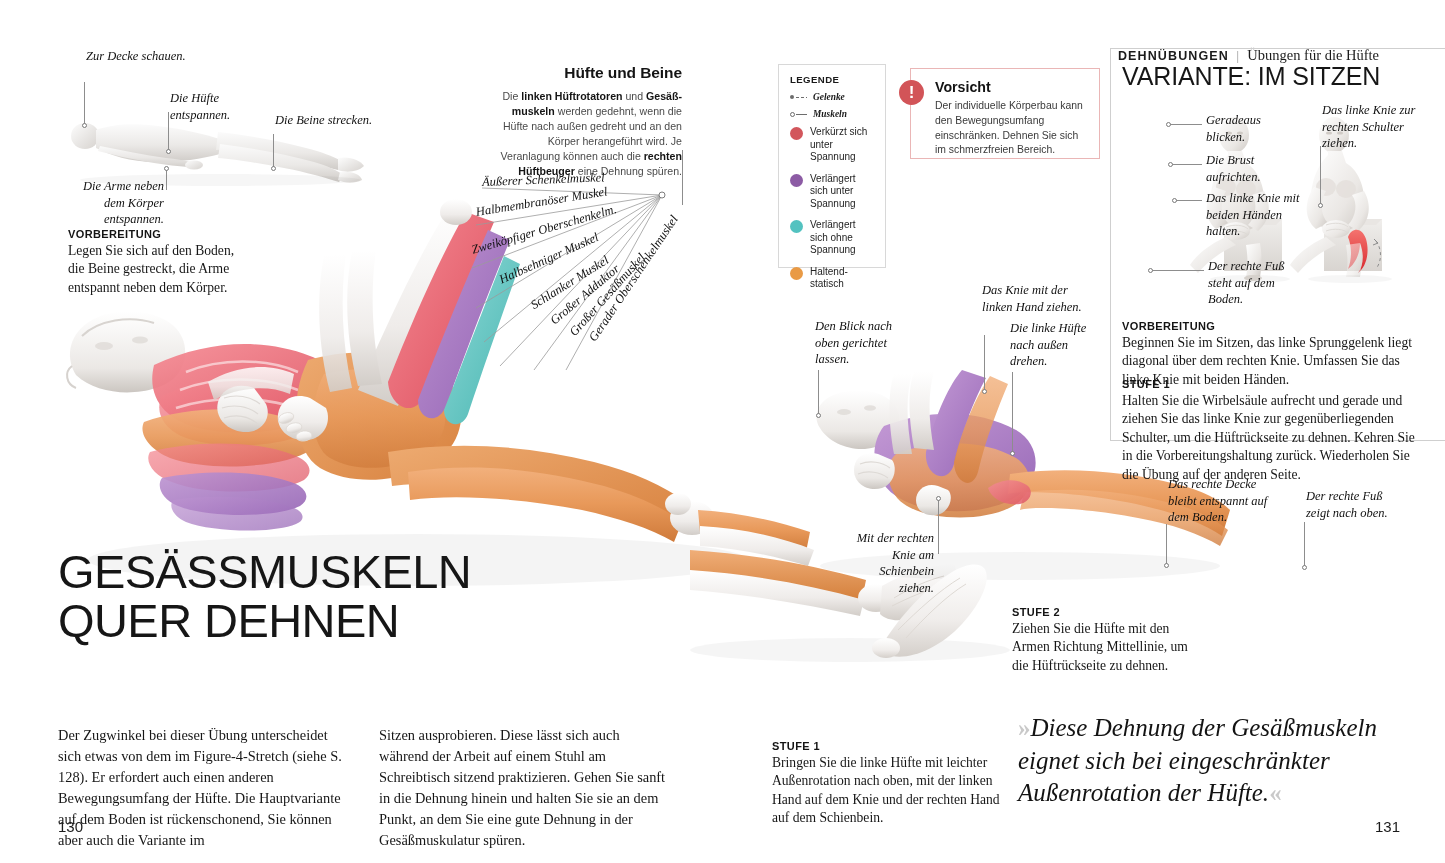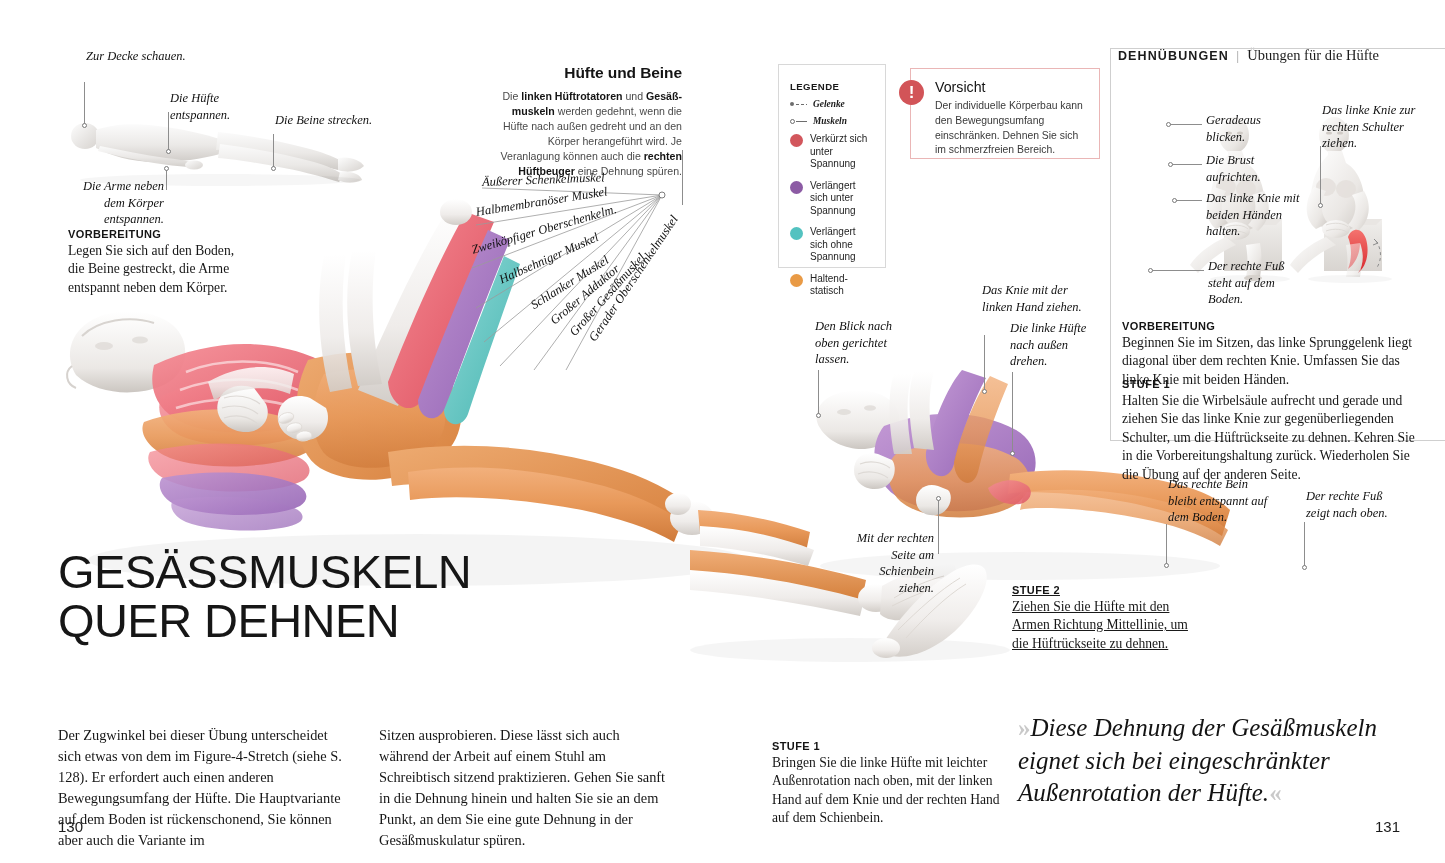--- a/index.html
+++ b/index.html
@@ -71,21 +71,21 @@
     font-family:"Liberation Sans",sans-serif;
     font-size:15px;color:#1b1b1b;
   }
   .folio.left{left:58px;top:818px;}
   .folio.right{left:1375px;top:818px;}
 
   
   .legendbox{
     left:778px;top:64px;width:108px;height:204px;
     border:1px solid #d8d8d8;background:#fff;
-    padding:16px 10px 0 11px;box-sizing:border-box;
+    padding:9px 10px 0 11px;box-sizing:border-box;
   }
   .legend-title{
     font-size:9.6px;font-weight:700;letter-spacing:.045em;color:#1a1a1a;
     margin-bottom:7px;
   }
   .legend-sym{display:flex;align-items:center;gap:6px;margin-bottom:7px;}
   .legend-sym .sym{width:17px;height:9px;position:relative;flex:0 0 17px;}
   .legend-sym .sym i{position:absolute;}
   .jt-dot{width:4px;height:4px;border-radius:50%;background:#6d6d6d;left:0;top:2.5px;}
   .jt-dash{left:6px;top:4px;width:11px;height:1px;
@@ -107,21 +107,21 @@
   .vorsicht{
     left:910px;top:68px;width:190px;height:91px;
     border:1px solid #eab6b6;background:#fff;box-sizing:border-box;
   }
   .vorsicht .vicon{
     position:absolute;left:-12px;top:11px;width:25px;height:25px;border-radius:50%;
     background:#d25458;color:#fff;font-weight:700;font-size:17px;
     display:flex;align-items:center;justify-content:center;line-height:1;
   }
   .vorsicht .vtitle{
-    position:absolute;left:24px;top:10px;font-size:14.2px;font-weight:400;color:#131313;
+    position:absolute;left:24px;top:10px;font-size:14.2px;font-weight:700;color:#131313;
   }
   .vorsicht .vbody{
     position:absolute;left:24px;top:30px;width:152px;
     font-size:10.4px;line-height:1.42;color:#3a3a3a;
   }
 
   
   .blk-head{
     font-size:11px;font-weight:700;letter-spacing:.035em;color:#141414;
     margin-bottom:2px;
@@ -550,46 +550,47 @@
   <div class="dot" style="left:816px;top:413px;"></div>
 
   <div class="abs callout" style="left:982px;top:282px;width:105px;">Das Knie mit der linken Hand ziehen.</div>
   <div class="leader" style="left:984px;top:335px;width:1px;height:55px;"></div>
   <div class="dot" style="left:982px;top:389px;"></div>
 
   <div class="abs callout" style="left:1010px;top:320px;width:88px;">Die linke Hüfte nach außen drehen.</div>
   <div class="leader" style="left:1012px;top:372px;width:1px;height:80px;"></div>
   <div class="dot" style="left:1010px;top:451px;"></div>
 
-  <div class="abs callout" style="left:846px;top:530px;width:88px;text-align:right;">Mit der rechten Seite am Schienbein ziehen.</div>
+  <div class="abs callout" style="left:846px;top:530px;width:88px;text-align:right;">Mit der rechten Knie am Schienbein ziehen.</div>
   <div class="leader" style="left:938px;top:498px;width:1px;height:56px;"></div>
   <div class="dot" style="left:936px;top:496px;"></div>
 
-  <div class="abs callout" style="left:1168px;top:476px;width:104px;">Das rechte Bein bleibt entspannt auf dem Boden.</div>
+  <div class="abs callout" style="left:1168px;top:476px;width:104px;">Das rechte Decke bleibt entspannt auf dem Boden.</div>
   <div class="leader" style="left:1166px;top:524px;width:1px;height:40px;"></div>
   <div class="dot" style="left:1164px;top:563px;"></div>
 
   <div class="abs callout" style="left:1306px;top:488px;width:96px;">Der rechte Fuß zeigt nach oben.</div>
   <div class="leader" style="left:1304px;top:522px;width:1px;height:44px;"></div>
   <div class="dot" style="left:1302px;top:565px;"></div>
 
-  <div class="abs" style="left:1012px;top:584px;width:180px;text-decoration:underline;">
+  <div class="abs" style="left:1012px;top:606px;width:180px;">
     <div class="blk-head">STUFE 2</div>
     <div class="blk-body">Ziehen Sie die Hüfte mit den Armen Richtung Mittellinie, um die Hüftrückseite zu dehnen.</div>
   </div>
 
   <div class="abs" style="left:772px;top:740px;width:230px;">
     <div class="blk-head">STUFE 1</div>
     <div class="blk-body">Bringen Sie die linke Hüfte mit leichter Außenrotation nach oben, mit der linken Hand auf dem Knie und der rechten Hand auf dem Schienbein.</div>
   </div>
 
   <div class="abs rule-top"></div>
   <div class="abs rule-rightbox-left"></div>
   <div class="abs rule-rightbox-bottom"></div>
 
+  <div class="abs variant-title">VARIANTE: IM SITZEN</div>
 
   <div class="art" style="left:1190px;top:115px;">
     <svg width="120" height="165" viewBox="0 0 120 165">
       <defs>
         <linearGradient id="sk3" x1="0" y1="0" x2="1" y2="1">
           <stop offset="0%" stop-color="#ffffff"></stop>
             <stop offset="65%" stop-color="#eae7e4"></stop>
             <stop offset="100%" stop-color="#cdc8c3"></stop>
         </linearGradient>
         <linearGradient id="blk1" x1="0" y1="0" x2="0" y2="1">

